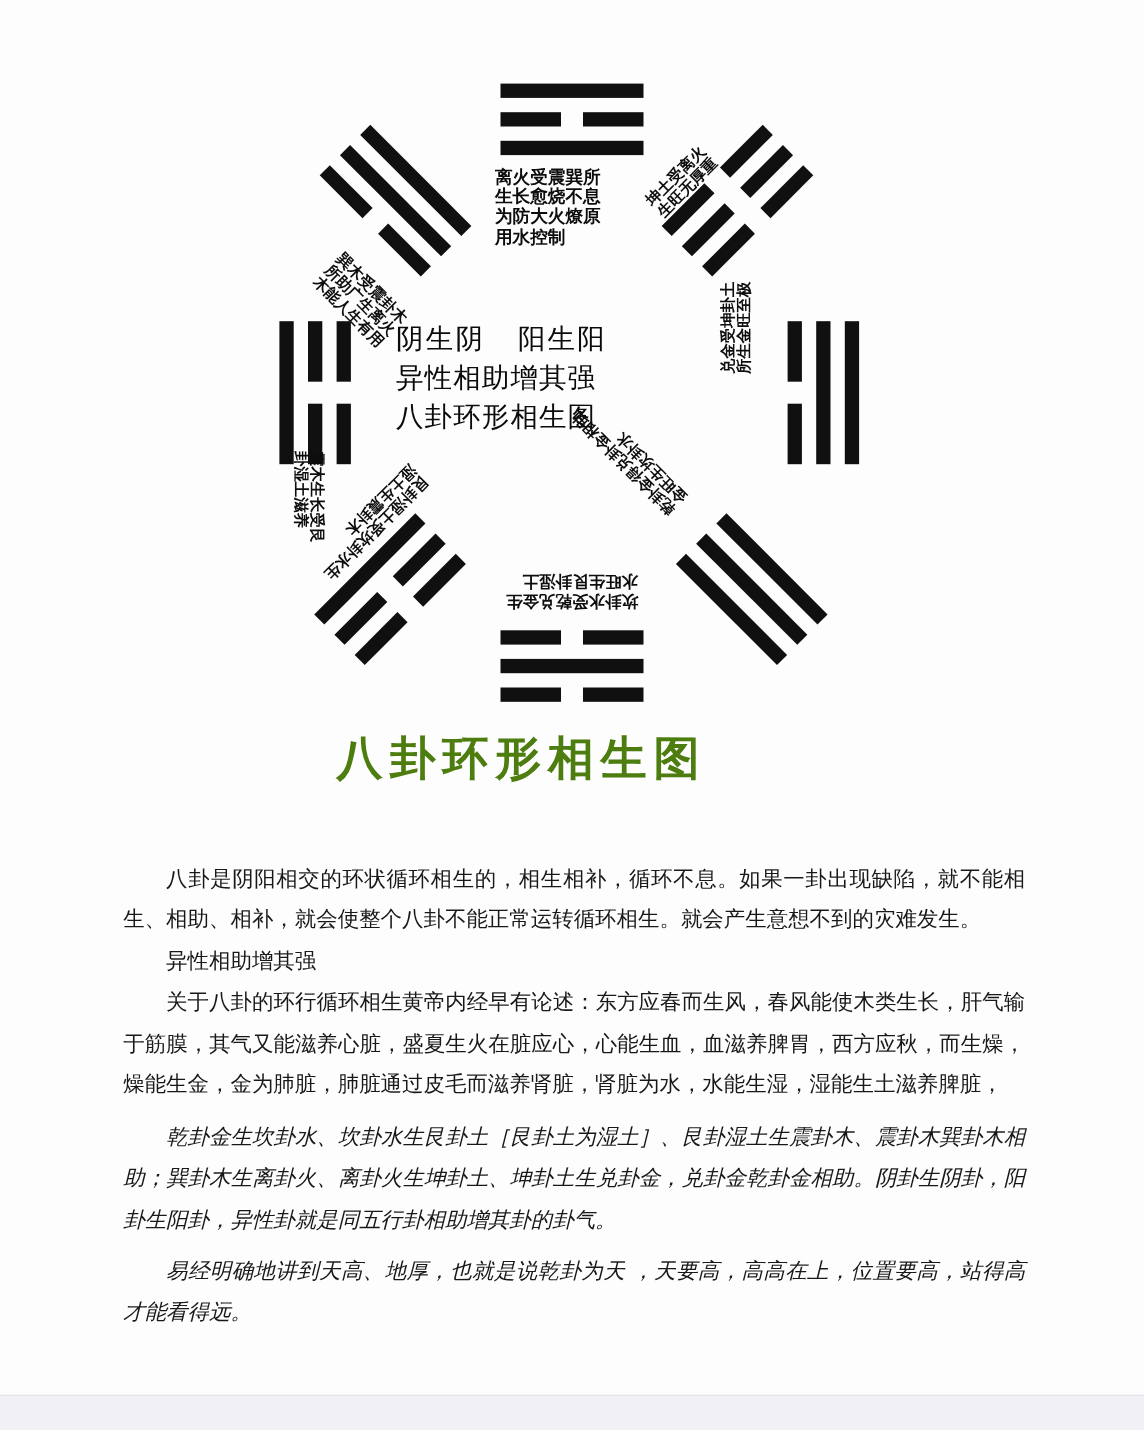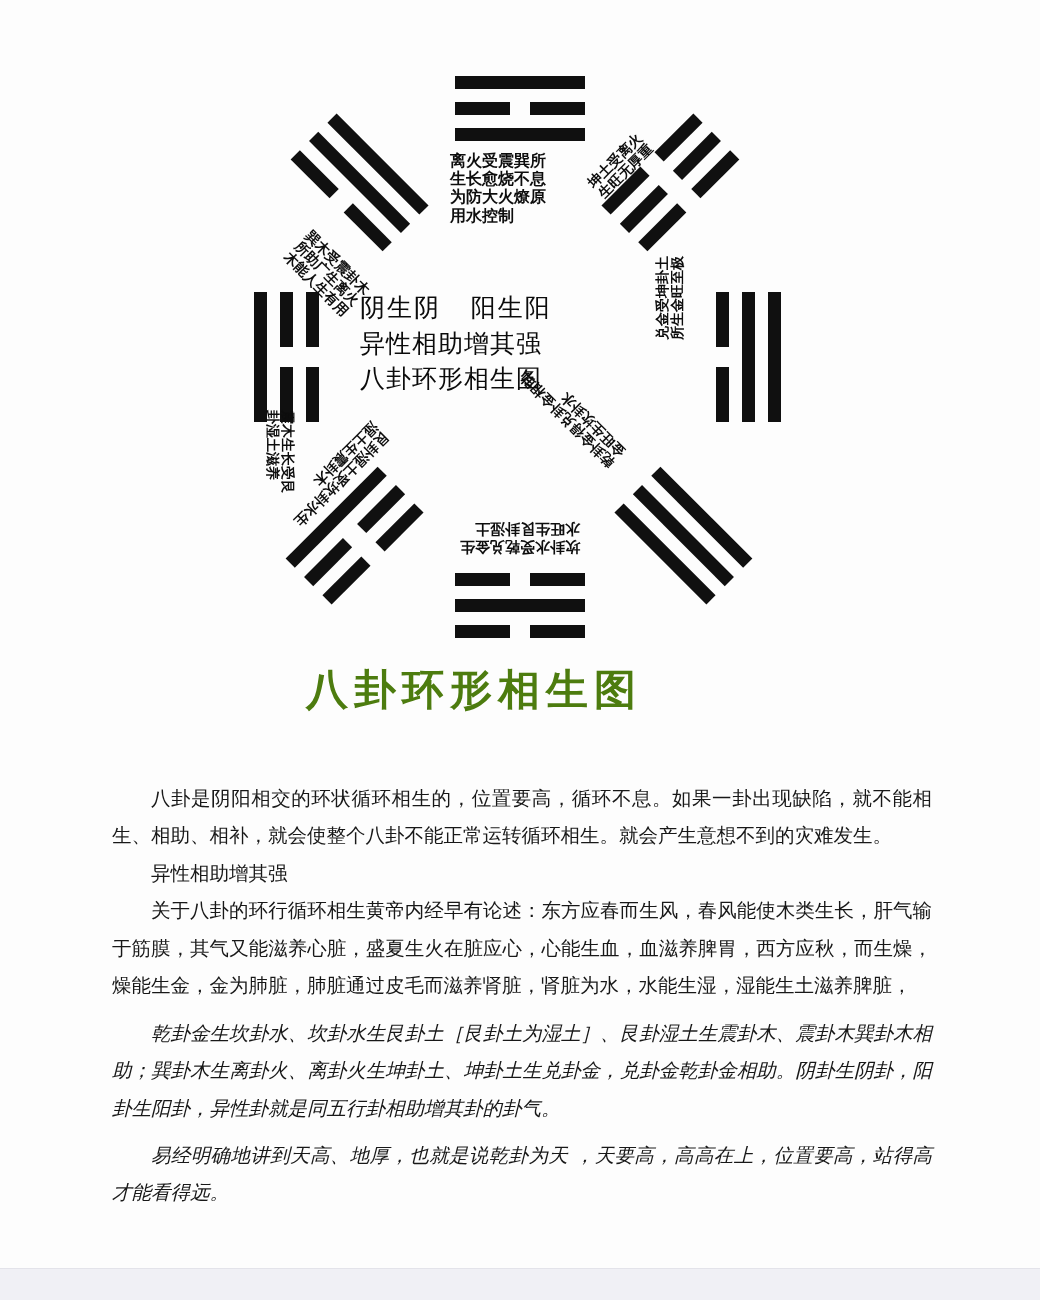--- a/index.html
+++ b/index.html
@@ -220,21 +220,21 @@
         <div class="v-line">异性相助增其强</div>
         <div class="v-line">八卦环形相生图</div>
       </div>
 
     </div>
   </div>
 
   <div class="diagram-title">八卦环形相生图</div>
 
   <div class="body-text">
-    <p>八卦是阴阳相交的环状循环相生的，位置要高，循环不息。如果一卦出现缺陷，就不能相生、相助、相补，就会使整个八卦不能正常运转循环相生。就会产生意想不到的灾难发生。</p>
+    <p>八卦是阴阳相交的环状循环相生的，相生相补，循环不息。如果一卦出现缺陷，就不能相生、相助、相补，就会使整个八卦不能正常运转循环相生。就会产生意想不到的灾难发生。</p>
     <p>异性相助增其强</p>
     <p>关于八卦的环行循环相生黄帝内经早有论述：东方应春而生风，春风能使木类生长，肝气输于筋膜，其气又能滋养心脏，盛夏生火在脏应心，心能生血，血滋养脾胃，西方应秋，而生燥，燥能生金，金为肺脏，肺脏通过皮毛而滋养肾脏，肾脏为水，水能生湿，湿能生土滋养脾脏，</p>
     <p class="gap">乾卦金生坎卦水、坎卦水生艮卦土［艮卦土为湿土］、艮卦湿土生震卦木、震卦木巽卦木相助；巽卦木生离卦火、离卦火生坤卦土、坤卦土生兑卦金，兑卦金乾卦金相助。阴卦生阴卦，阳卦生阳卦，异性卦就是同五行卦相助增其卦的卦气。</p>
     <p class="gap">易经明确地讲到天高、地厚，也就是说乾卦为天 ，天要高，高高在上，位置要高，站得高才能看得远。</p>
   </div>
 
 </div>
 
 <div class="page-bottom-band"></div>
 

